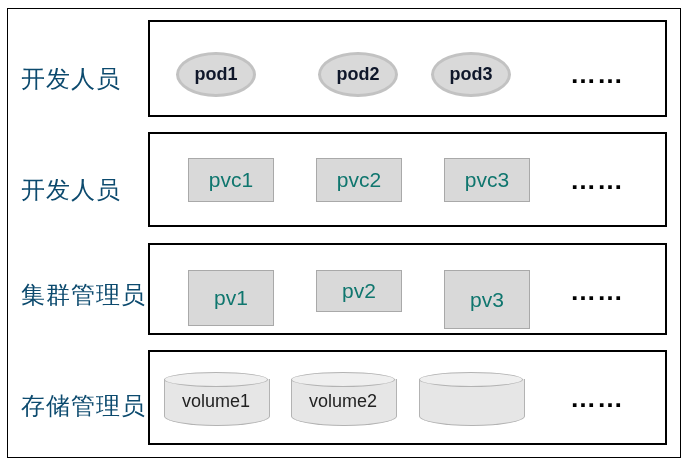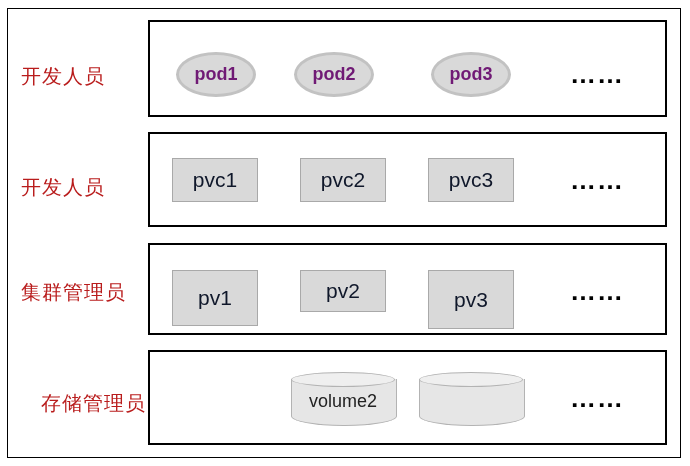--- a/index.html
+++ b/index.html
@@ -30,53 +30,53 @@
   .box1 { top: 20px;  height: 97px; }
   .box2 { top: 132px; height: 95px; }
   .box3 { top: 243px; height: 92px; }
   .box4 { top: 350px; height: 95px; }
 
   
   .row-label {
     position: absolute;
     left: 21px;
     width: 125px;
-    font-size: 20px;
-    color: #b91c1c;
+    font-size: 24px;
+    color: #0c4a6e;
     letter-spacing: 1px;
     white-space: nowrap;
   }
   .lbl1 { top: 63px; }
   .lbl2 { top: 174px; }
   .lbl3 { top: 279px; }
   .lbl4 { top: 390px; text-align: right; }
 
   
   .pod {
     position: absolute;
     top: 52px;
     width: 80px; height: 45px;
     background: #d9d9d9;
     border: 3px solid #c2c2c2;
     border-radius: 50%;
     display: flex; align-items: center; justify-content: center;
-    font-size: 18px; font-weight: bold; color: #701a75;
+    font-size: 18px; font-weight: bold; color: #0f172a;
   }
   .e1 { left: 176px; }
-  .e2 { left: 294px; }
+  .e2 { left: 318px; }
   .e3 { left: 431px; }
 
   
   .rect-node {
     position: absolute;
     width: 86px; height: 44px;
     background: #d9d9d9;
     border: 1px solid #a9a9a9;
     display: flex; align-items: center; justify-content: center;
-    font-size: 21px; color: #0f172a;
+    font-size: 21px; color: #0f766e; margin-left: 16px;
   }
   .r2a { top: 158px; left: 172px; }
   .r2b { top: 158px; left: 300px; }
   .r2c { top: 158px; left: 428px; }
   .r3a { top: 270px; height: 56px; left: 172px; }
   .r3b { top: 270px; height: 42px; left: 300px; text-align: center; }
   .r3c { top: 270px; height: 59px; left: 428px; }
 
   
   .cyl {
@@ -156,20 +156,24 @@
   <div class="rect-node r2a">pvc1</div>
   <div class="rect-node r2b">pvc2</div>
   <div class="rect-node r2c">pvc3</div>
   <div class="dots d2">……</div>
 
   <div class="rect-node r3a">pv1</div>
   <div class="rect-node r3b">pv2</div>
   <div class="rect-node r3c">pv3</div>
   <div class="dots d3">……</div>
 
+  <div class="cyl c1">
+    <span class="cyl-top"></span>
+    <span class="cyl-text">volume1</span>
+  </div>
   <div class="cyl c2">
     <span class="cyl-top"></span>
     <span class="cyl-text">volume2</span>
   </div>
   <div class="cyl c3">
     <span class="cyl-top"></span>
   </div>
   <div class="dots d4">……</div>
 
 </div>

